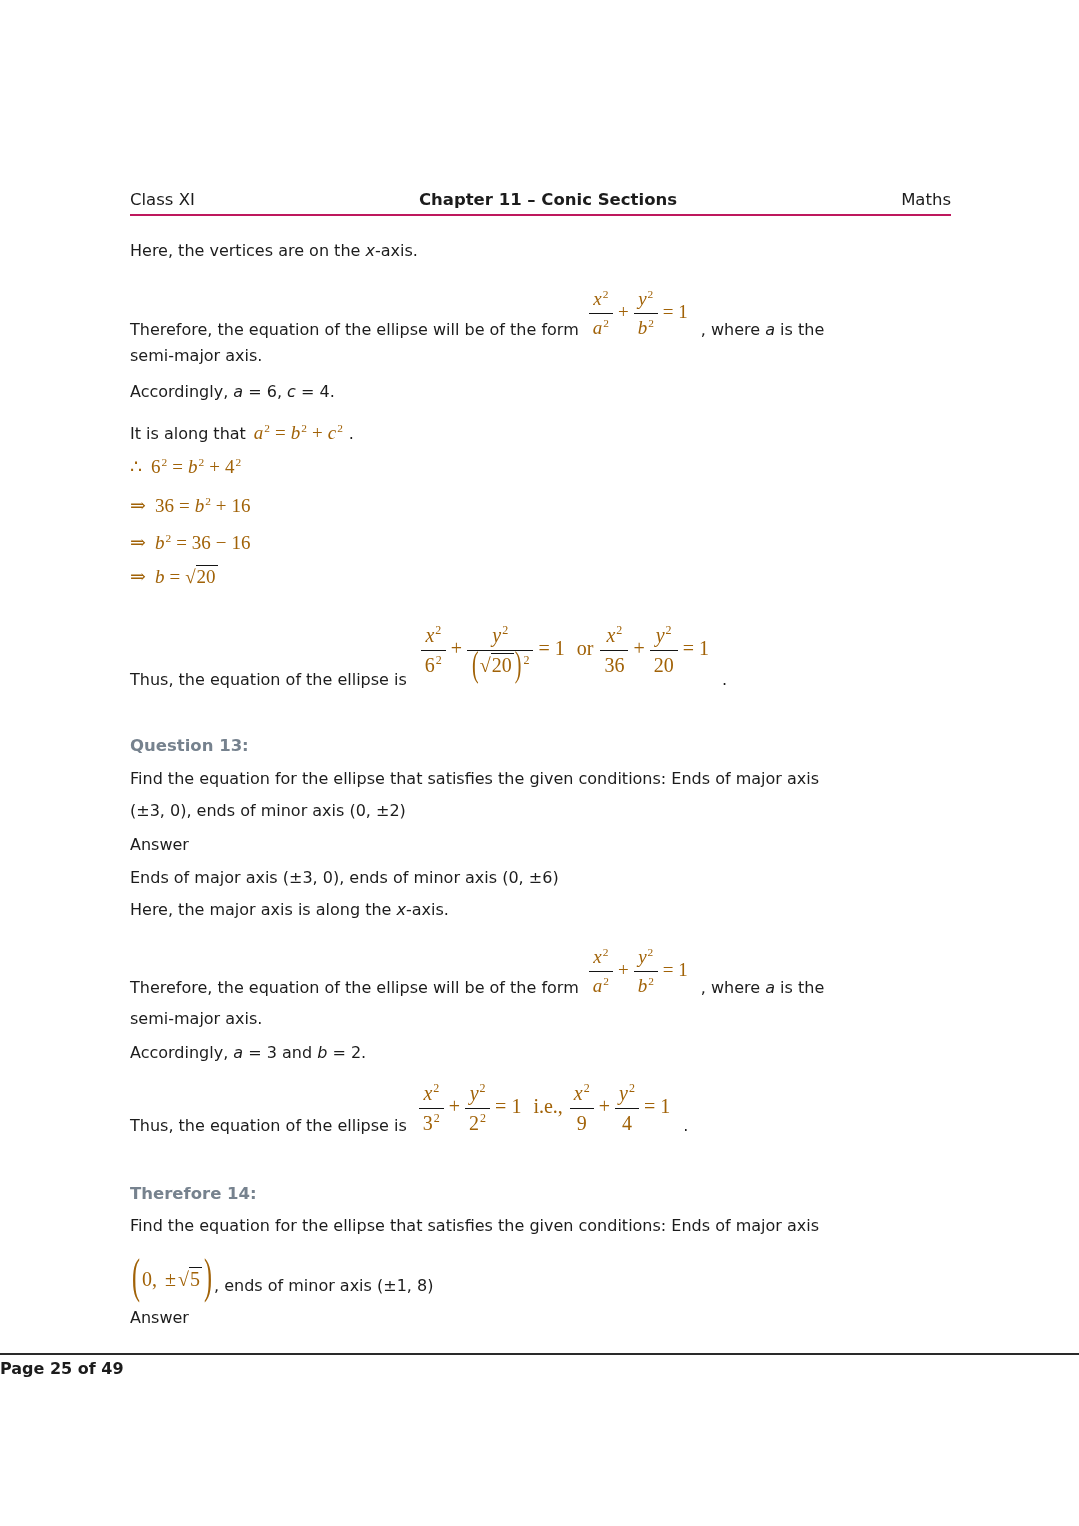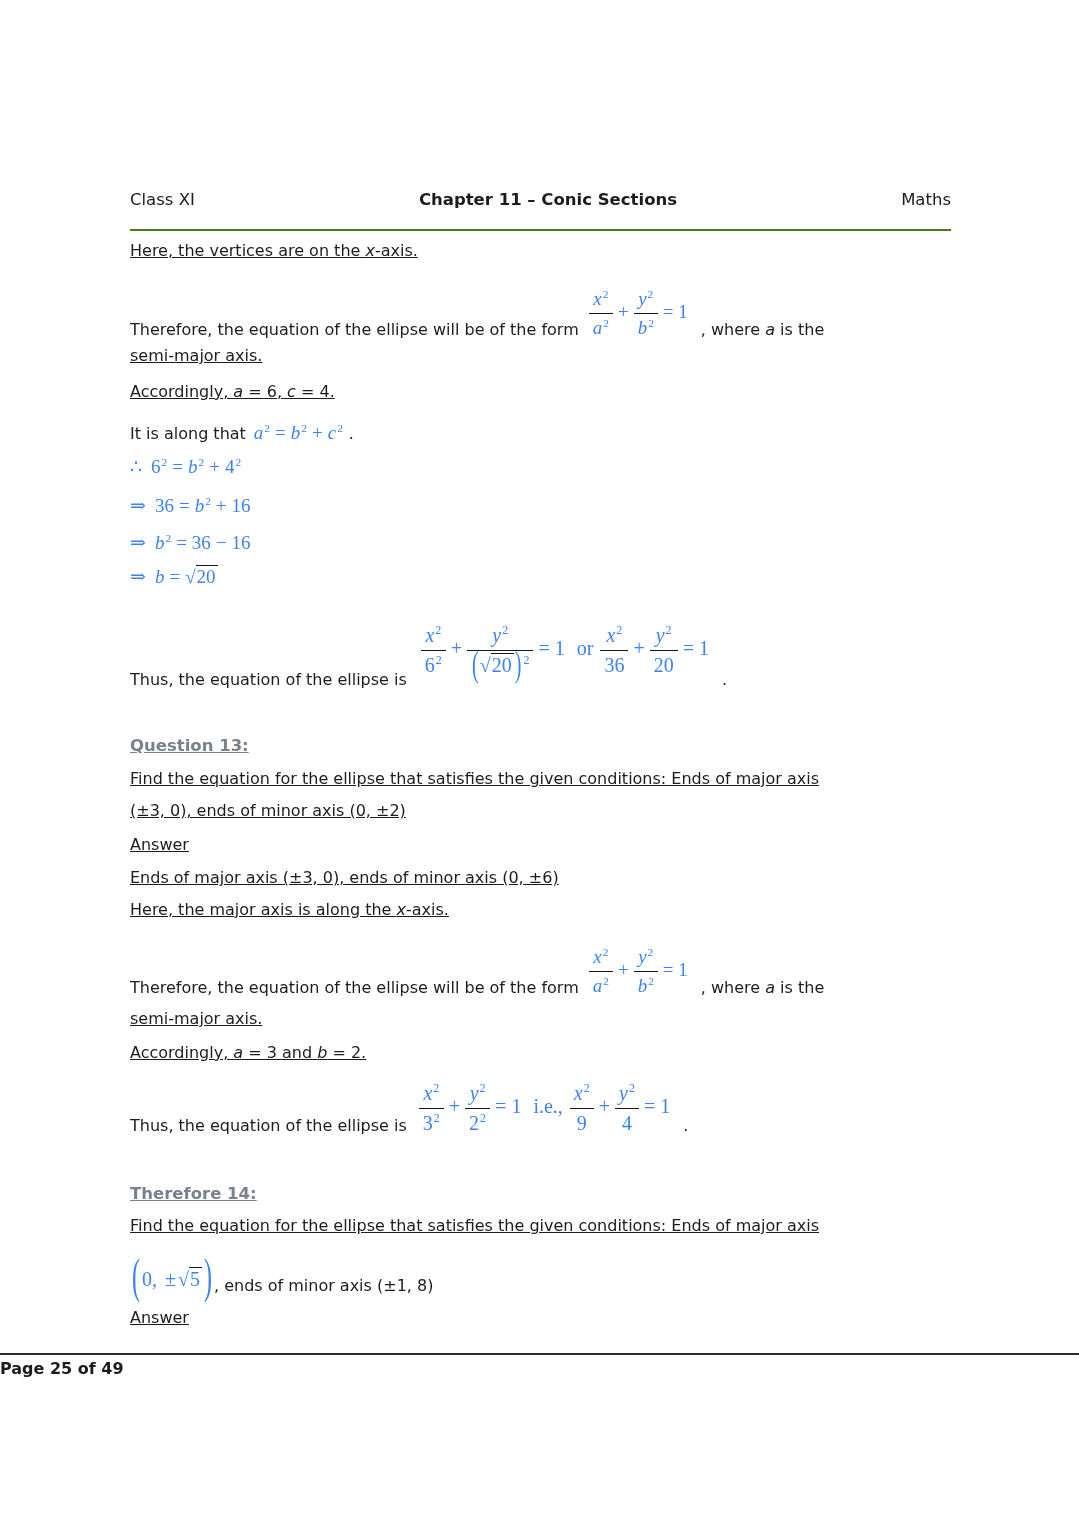--- a/index.html
+++ b/index.html
@@ -2,42 +2,42 @@
 <html><head>
 <meta charset="utf-8">
 <style>
   html,body { margin:0; padding:0; background:#ffffff; }
   .page {
     position:relative; width:1079px; height:1526px; background:#ffffff;
     font-family:"DejaVu Sans","Liberation Sans",sans-serif;
     color:#1c1c1c; font-size:16px; overflow:hidden;
   }
   .abs { position:absolute; }
-  .line { left:130px; line-height:21px; white-space:nowrap;text-decoration:underline; }
+  .line { left:130px; line-height:21px; white-space:nowrap; }
   .it { font-style:italic; }
 
   
   .header {
     left:130px; width:821px; display:flex; justify-content:space-between;
     align-items:flex-end; font-size:16.5px;
-    border-bottom:2px solid #4d7c0f; padding-bottom:20px;
+    border-bottom:2px solid #be185d; padding-bottom:5px;
   }
   .header .hc { font-weight:bold; }
   .footer-rule { left:0; width:1079px; border-top:2px solid #2a2a2a; }
   .footer-text { left:0; width:1079px; font-weight:bold; font-size:16px; }
 
   
   .qhead { font-weight:bold; font-size:16.5px; color:#76828e; }
 
   
   .eqrow { display:flex; align-items:flex-end; }
   .eqrow .tline { line-height:21px; white-space:pre; }
 
   
-  .math { font-family:"Liberation Serif","DejaVu Serif",serif; font-style:italic; color:#3b82f6; font-size:19px; }
+  .math { font-family:"Liberation Serif","DejaVu Serif",serif; font-style:italic; color:#a16207; font-size:19px; }
   .bigmath { font-size:20px; }
   .vi { font-style:italic; }
   .mn { font-style:normal; }
   .mo { font-style:normal; padding:0 5px; }
   .mtext { font-style:normal; padding:0 7px; }
   .rel { font-style:normal; margin-right:9px; }
   sup { font-size:0.6em; font-style:normal; vertical-align:super; line-height:0; margin-left:1px; }
 
   .frac { display:inline-block; vertical-align:middle; text-align:center; line-height:1.15; }
   .frac .fn { display:block; padding:1px 4px 3px; }

